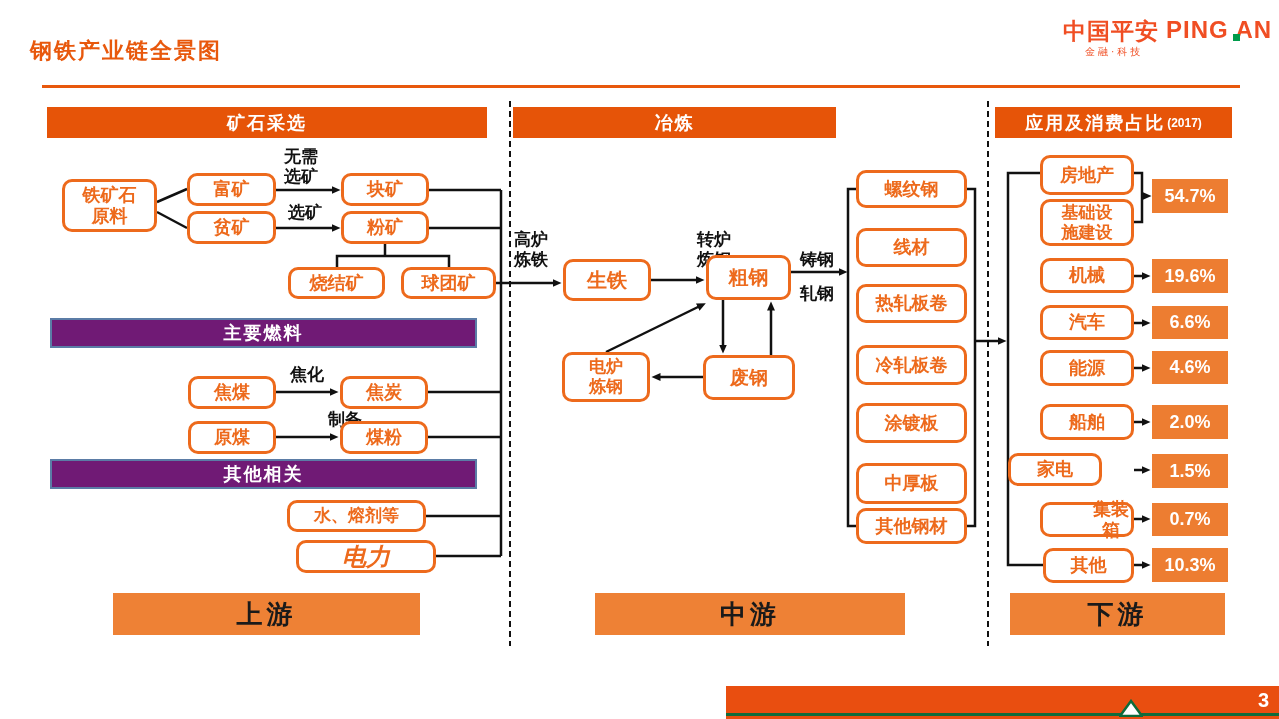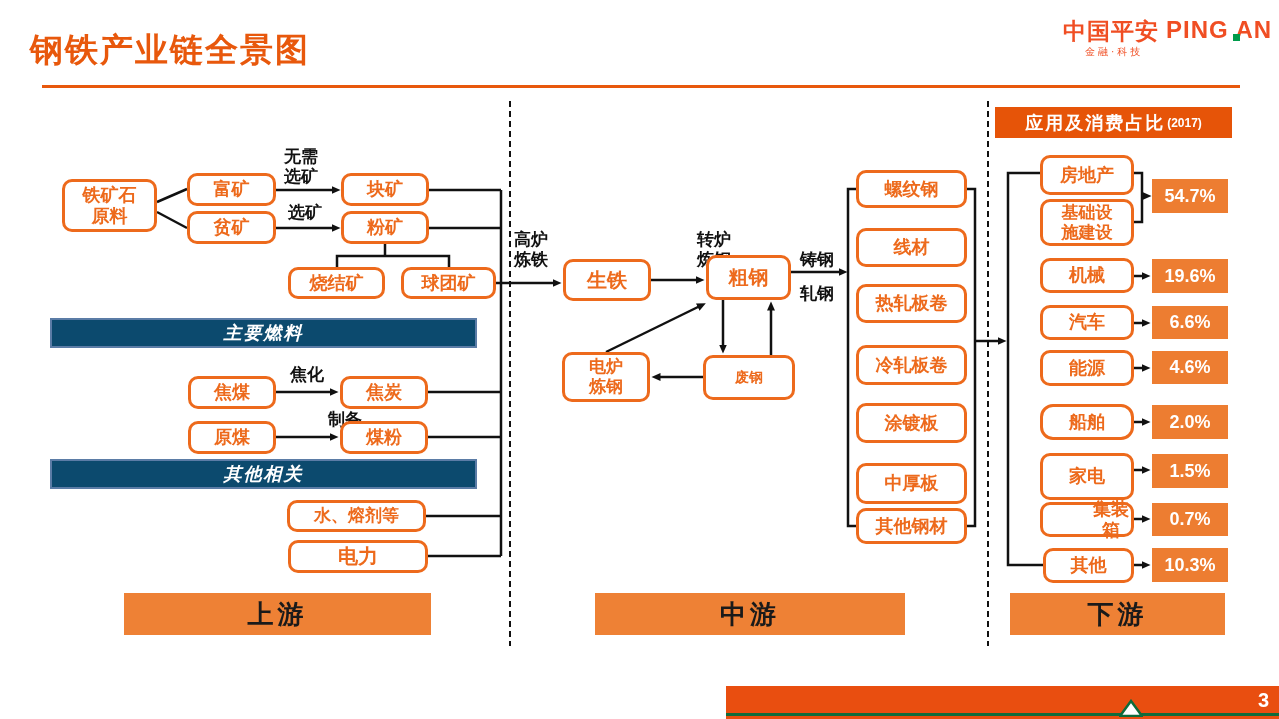--- a/index.html
+++ b/index.html
@@ -1,38 +1,38 @@
 <!DOCTYPE html>
 <html><head>
 <meta charset="utf-8">
 <style>
   html,body{margin:0;padding:0;background:#fff;}
   .slide{
     position:relative;width:1279px;height:719px;background:#fff;overflow:hidden;
     font-family:"Liberation Sans","DejaVu Sans",sans-serif;
   }
   
-  .page-title{position:absolute;left:30px;top:28px;font-size:33px;font-weight:bold;color:#E8580C;letter-spacing:2px;}
+  .page-title{position:absolute;left:30px;top:36px;font-size:22px;font-weight:bold;color:#E8580C;letter-spacing:2px;}
   .title-rule{position:absolute;left:42px;top:85px;width:1198px;height:3px;background:#E8580C;}
   
   .logo-cn{position:absolute;left:1063px;top:16px;font-size:23px;font-weight:bold;color:#F04E23;letter-spacing:1px;}
   .logo-en{position:absolute;left:1166px;top:16px;font-size:24px;font-weight:bold;color:#F04E23;letter-spacing:1px;}
   .logo-green-dot{position:absolute;left:1233px;top:34px;width:7px;height:7px;background:#009B4C;}
   .logo-tagline{position:absolute;left:1085px;top:45px;font-size:10px;color:#F04E23;letter-spacing:3px;text-align:center;}
   
   .secbar{position:absolute;background:#E65408;color:#fff;font-weight:bold;font-size:18px;
     display:flex;align-items:center;justify-content:center;letter-spacing:2px;}
   .secbar .yr{font-size:12px;font-weight:bold;margin-left:2px;letter-spacing:0;}
   
   .node{position:absolute;border:3px solid #ED6A1C;border-radius:10px;background:#fff;color:#ED6A1C;
     font-weight:bold;font-size:18px;line-height:1.15;display:flex;align-items:center;justify-content:center;
     text-align:center;white-space:pre-line;box-sizing:border-box;}
   
-  .fuelbar{position:absolute;background:#0c4a6e;border:2px solid #5B7CA6;color:#fff;font-weight:bold;font-size:18px;
-    display:flex;align-items:center;justify-content:center;box-sizing:border-box;letter-spacing:2px;font-style:italic;}
+  .fuelbar{position:absolute;background:#701a75;border:2px solid #5B7CA6;color:#fff;font-weight:bold;font-size:18px;
+    display:flex;align-items:center;justify-content:center;box-sizing:border-box;letter-spacing:2px;}
   
   .clabel{position:absolute;color:#111;font-weight:bold;font-size:17px;line-height:1.2;white-space:pre-line;text-align:left;}
   
   .stagebar{position:absolute;background:#EE8135;color:#1a1a1a;font-weight:bold;font-size:26px;
     display:flex;align-items:center;justify-content:center;letter-spacing:4px;}
   
   .pct{position:absolute;background:#ED7D31;color:#fff;font-weight:bold;font-size:18px;
     display:flex;align-items:center;justify-content:center;}
   
   .wires{position:absolute;left:0;top:0;pointer-events:none;}
@@ -106,20 +106,22 @@
         <path d="M1134,323 L1144,323" marker-end="url(#ah)"></path>
         <path d="M1134,368 L1144,368" marker-end="url(#ah)"></path>
         <path d="M1134,422 L1144,422" marker-end="url(#ah)"></path>
         <path d="M1134,470 L1144,470" marker-end="url(#ah)"></path>
         <path d="M1134,519 L1144,519" marker-end="url(#ah)"></path>
         <path d="M1134,565 L1144,565" marker-end="url(#ah)"></path>
       </g>
     </g>
   </svg>
 
+  <div class="secbar" style="left:47px;top:107px;width:440px;height:31px;">矿石采选</div>
+  <div class="secbar" style="left:513px;top:107px;width:323px;height:31px;">冶炼</div>
   <div class="secbar" style="left:995px;top:107px;width:237px;height:31px;">
     <span>应用及消费占比</span>
     <span class="yr">(2017)</span>
   </div>
 
   <div>
     <div class="node" style="left:62px;top:179px;width:95px;height:53px;">铁矿石
 原料</div>
     <div class="node" style="left:187px;top:173px;width:89px;height:33px;">富矿</div>
     <div class="node" style="left:187px;top:211px;width:89px;height:33px;">贫矿</div>
@@ -132,36 +134,36 @@
     <div class="node" style="left:401px;top:267px;width:95px;height:32px;">球团矿</div>
     <div class="fuelbar" style="left:50px;top:318px;width:427px;height:30px;">主要燃料</div>
     <div class="node" style="left:188px;top:376px;width:88px;height:33px;">焦煤</div>
     <div class="clabel" style="left:290px;top:365px;">焦化</div>
     <div class="node" style="left:340px;top:376px;width:88px;height:33px;">焦炭</div>
     <div class="node" style="left:188px;top:421px;width:88px;height:33px;">原煤</div>
     <div class="clabel" style="left:290px;top:410px;margin-left:38px;">制备</div>
     <div class="node" style="left:340px;top:421px;width:88px;height:33px;">煤粉</div>
     <div class="fuelbar" style="left:50px;top:459px;width:427px;height:30px;">其他相关</div>
     <div class="node" style="left:287px;top:500px;width:139px;height:32px;font-size:17px;">水、熔剂等</div>
-    <div class="node" style="left:288px;top:540px;width:140px;height:33px;font-size:20px;">电力</div>
-    <div class="stagebar" style="left:124px;top:593px;width:307px;height:42px;">上游</div>
+    <div class="node" style="left:296px;top:540px;width:140px;height:33px;font-size:24px;font-style:italic;">电力</div>
+    <div class="stagebar" style="left:113px;top:593px;width:307px;height:42px;">上游</div>
   </div>
 
   <div>
     <div class="clabel" style="left:514px;top:230px;">高炉
 炼铁</div>
     <div class="node" style="left:563px;top:259px;width:88px;height:42px;font-size:20px;">生铁</div>
     <div class="clabel" style="left:657px;top:230px;margin-left:40px;">转炉
 炼钢</div>
     <div class="node" style="left:706px;top:255px;width:85px;height:45px;font-size:20px;">粗钢</div>
     <div class="clabel" style="left:800px;top:250px;">铸钢</div>
     <div class="clabel" style="left:800px;top:284px;">轧钢</div>
     <div class="node" style="left:562px;top:352px;width:88px;height:50px;font-size:17px;">电炉
 炼钢</div>
-    <div class="node" style="left:703px;top:355px;width:92px;height:45px;font-size:14px;">废钢</div>
+    <div class="node" style="left:703px;top:355px;width:92px;height:45px;font-size:19px;">废钢</div>
     <div class="stagebar" style="left:595px;top:593px;width:310px;height:42px;">中游</div>
   </div>
 
   <div>
     <div class="node" style="left:856px;top:170px;width:111px;height:38px;">螺纹钢</div>
     <div class="node" style="left:856px;top:228px;width:111px;height:39px;">线材</div>
     <div class="node" style="left:856px;top:284px;width:111px;height:39px;">热轧板卷</div>
     <div class="node" style="left:856px;top:345px;width:111px;height:40px;">冷轧板卷</div>
     <div class="node" style="left:856px;top:403px;width:111px;height:40px;">涂镀板</div>
     <div class="node" style="left:856px;top:463px;width:111px;height:41px;">中厚板</div>
@@ -176,24 +178,24 @@
 
     <div class="node" style="left:1040px;top:258px;width:94px;height:35px;">机械</div>
     <div class="pct" style="left:1152px;top:259px;width:76px;height:34px;">19.6%</div>
 
     <div class="node" style="left:1040px;top:305px;width:94px;height:35px;">汽车</div>
     <div class="pct" style="left:1152px;top:306px;width:76px;height:33px;">6.6%</div>
 
     <div class="node" style="left:1040px;top:350px;width:94px;height:36px;">能源</div>
     <div class="pct" style="left:1152px;top:351px;width:76px;height:33px;">4.6%</div>
 
-    <div class="node" style="left:1040px;top:404px;width:94px;height:36px;border-radius:13px;">船舶</div>
+    <div class="node" style="left:1040px;top:404px;width:94px;height:36px;">船舶</div>
     <div class="pct" style="left:1152px;top:405px;width:76px;height:34px;">2.0%</div>
 
-    <div class="node" style="left:1040px;top:453px;width:94px;height:47px;">家电</div>
+    <div class="node" style="left:1008px;top:453px;width:94px;height:33px;">家电</div>
     <div class="pct" style="left:1152px;top:454px;width:76px;height:34px;">1.5%</div>
 
     <div class="node" style="left:1040px;top:502px;width:94px;height:35px;padding-left:48px;">集装箱</div>
     <div class="pct" style="left:1152px;top:503px;width:76px;height:33px;">0.7%</div>
 
     <div class="node" style="left:1043px;top:548px;width:91px;height:35px;">其他</div>
     <div class="pct" style="left:1152px;top:548px;width:76px;height:34px;">10.3%</div>
 
     <div class="stagebar" style="left:1010px;top:593px;width:215px;height:42px;">下游</div>
   </div>

